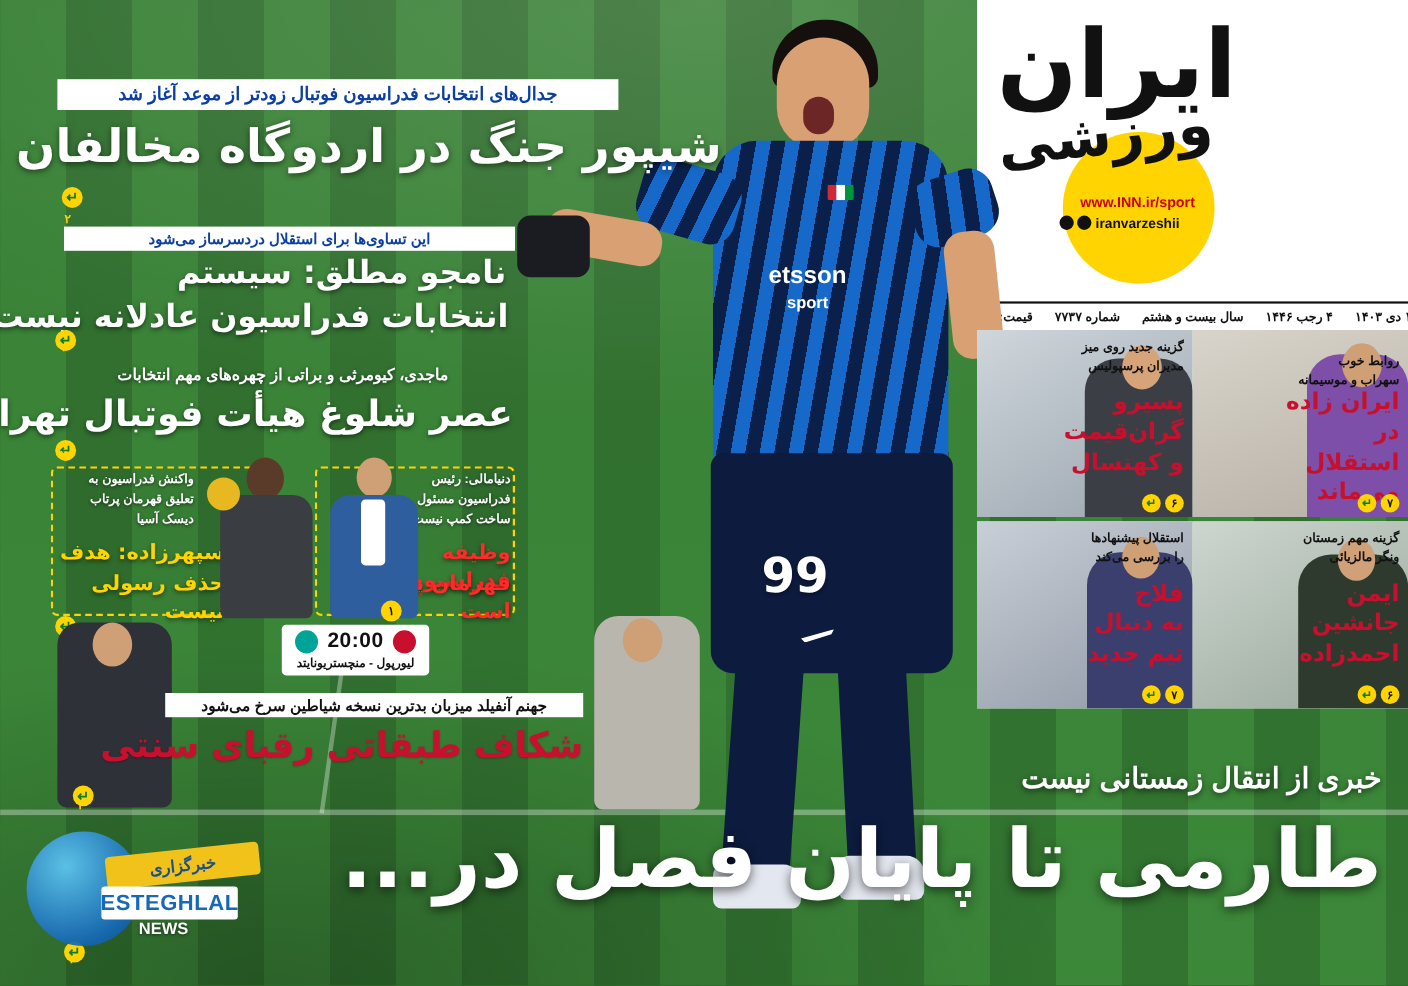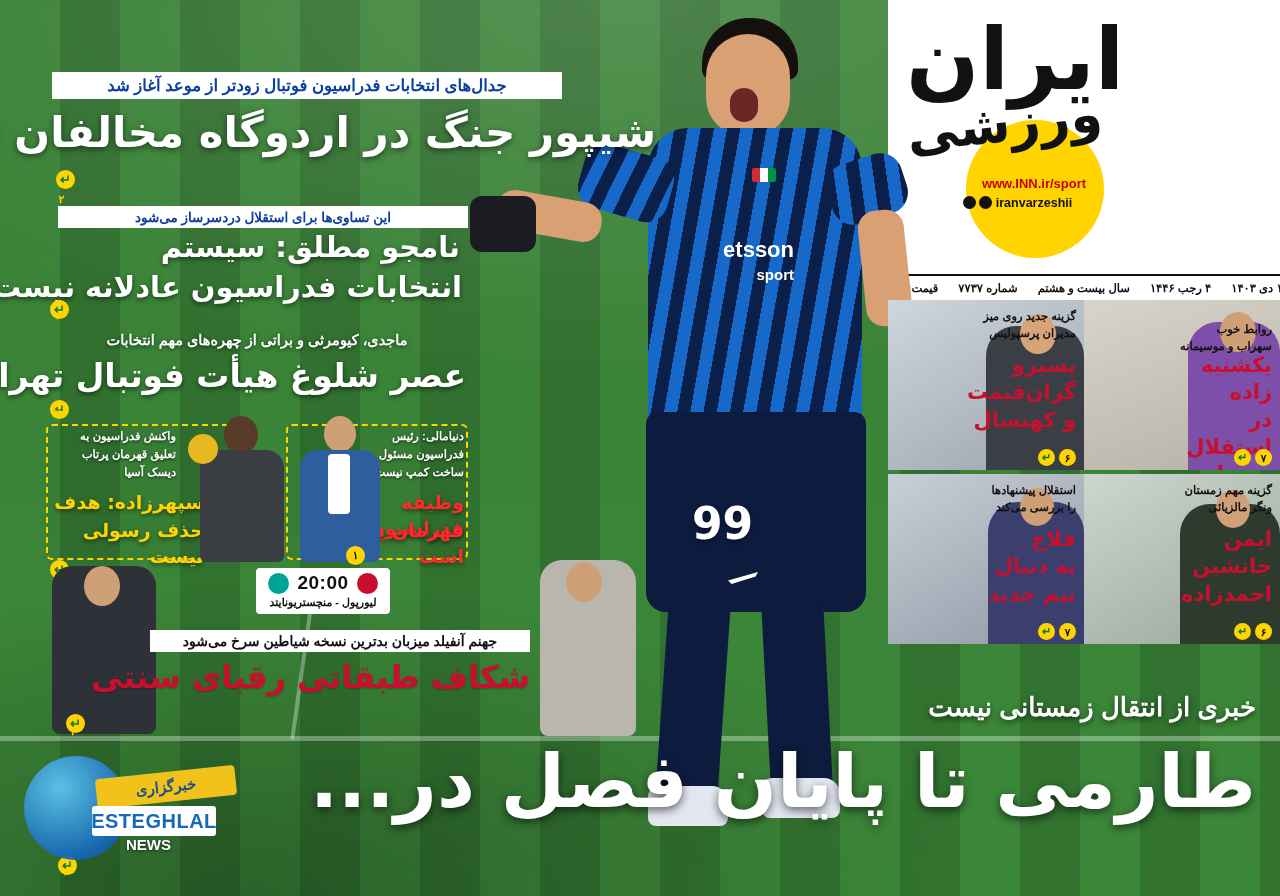--- a/index.html
+++ b/index.html
@@ -297,21 +297,21 @@
   .pl-num {
     position: absolute;
     color: #fff; font-weight: bold; font-size: 44px;
     font-family: "DejaVu Sans", sans-serif;
     direction: ltr;
     text-shadow: 0 2px 4px rgba(0,0,0,.4);
   }
   .pl-brand {
     position: absolute;
     color: #fff; font-weight: bold;
-    direction: ltr; text-align: right;
+    direction: ltr; text-align: center;
     line-height: 1.05;
   }
   .pl-glove {
     position: absolute;
     background: #1b1b22; border-radius: 12px;
   }
   .pl-swoosh {
     position: absolute;
     width: 30px; height: 12px;
     background: #fff;
@@ -516,21 +516,21 @@
 
   <div class="card" style="right:0; top:300px; width:196px; height:170px;">
     <div class="ph" style="background:linear-gradient(160deg,#d9d4cb,#b6b0a6);"></div>
     <div class="ph" style="left:104px; top:22px; width:92px; height:148px; background:#7d4fa8; border-radius:30px 30px 0 0;"></div>
     <div class="p-head" style="left:136px; top:12px; width:36px; height:40px; background:#cf9f76;"></div>
     <div class="card-k" style="right:8px; top:21px; width:96px;">
       <span>روابط خوب</span><br>
       <span>سهراب و موسیمانه</span>
     </div>
     <div class="card-t" style="right:8px; top:52px; width:104px;">
-      <span>یکشنبه زاده</span><br>
+      <span>ایران زاده</span><br>
       <span>در استقلال</span><br>
       <span>می‌ماند</span>
     </div>
     <div class="card-foot" style="right:8px;">
       <span class="b">۷</span>
       <span class="a">↵</span>
     </div>
   </div>
 
   <div class="card" style="right:196px; top:300px; width:196px; height:170px;">

